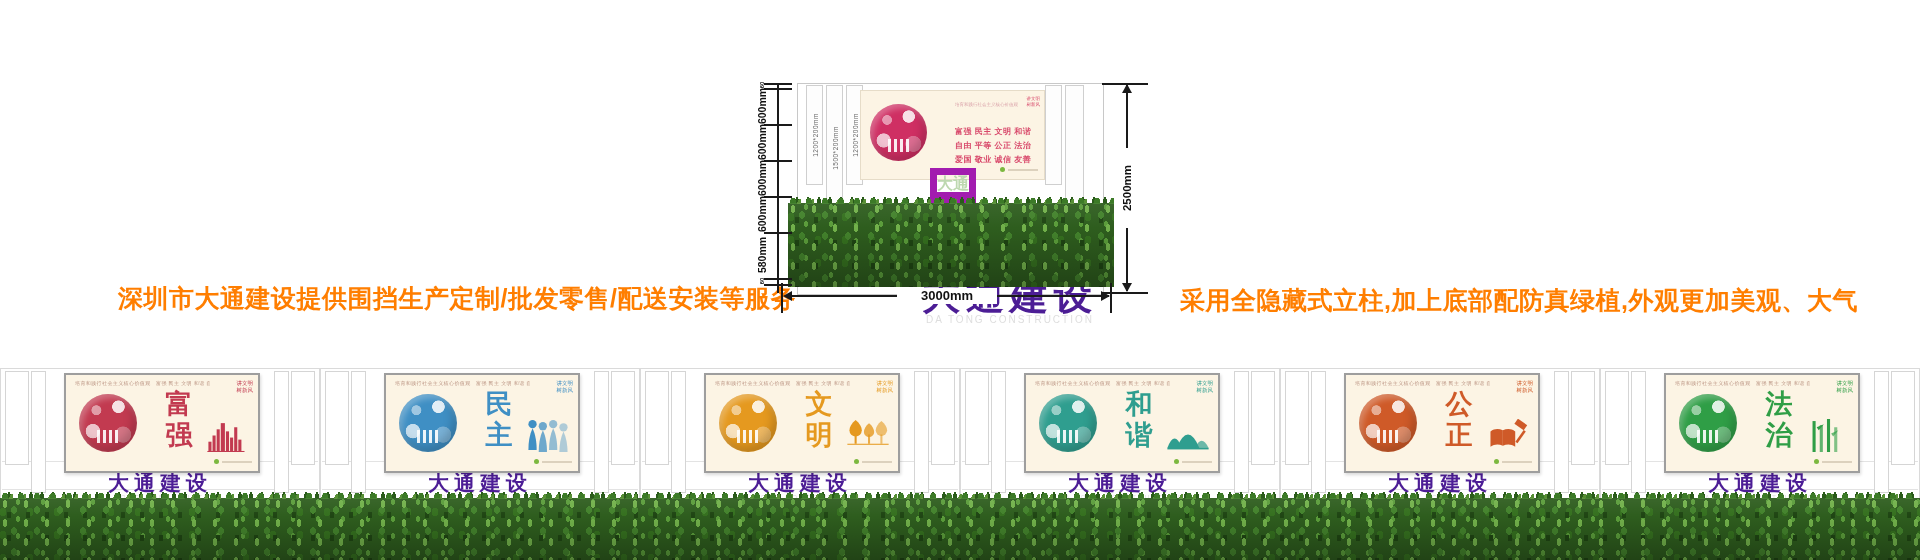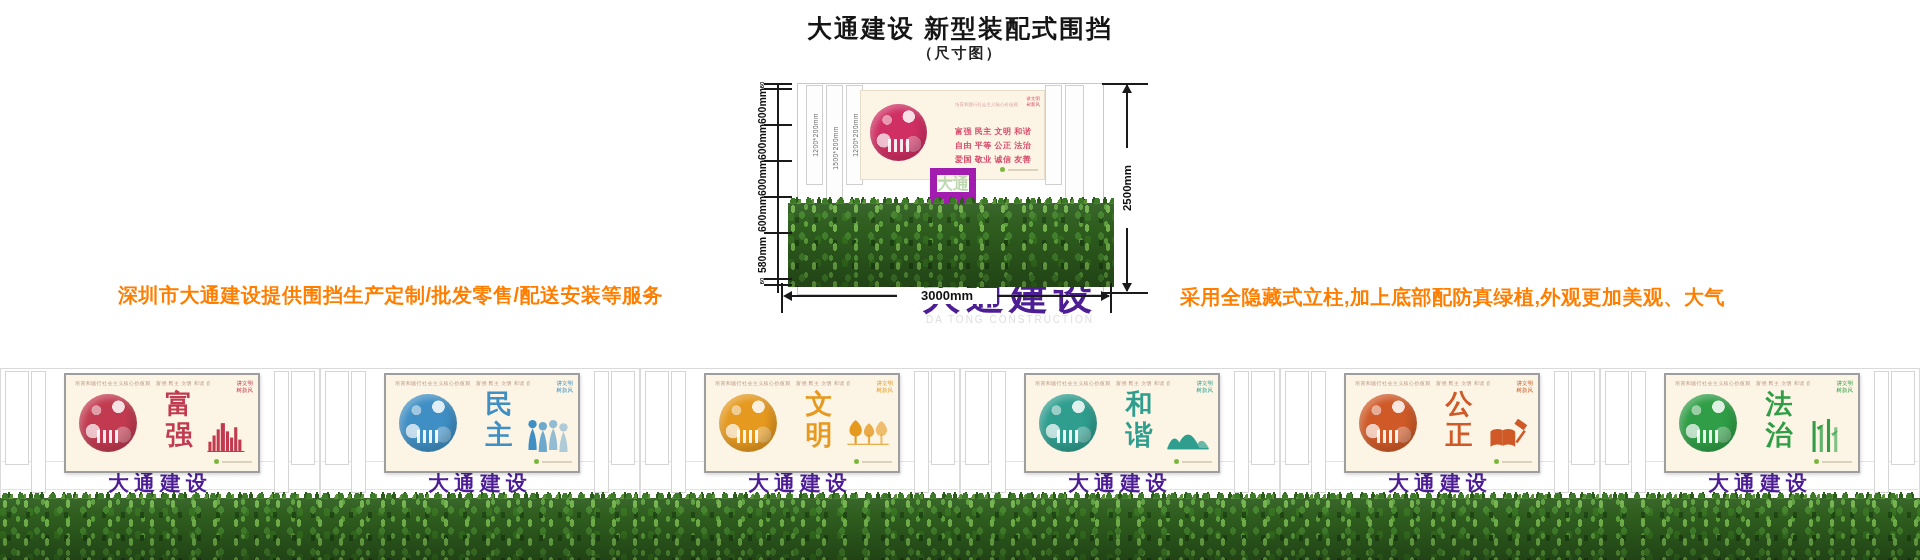--- a/index.html
+++ b/index.html
@@ -8,21 +8,21 @@
 
   
   .title{position:absolute;left:0;right:0;top:12px;text-align:center;
          font-size:25px;font-weight:800;letter-spacing:2px;color:#151515;}
   .cap{position:absolute;left:0;right:0;text-align:center;font-size:15px;
        letter-spacing:2px;color:#222;font-weight:600;}
   .cap-dim{top:44px;}
   .cap-effect{top:337px;z-index:3;}
 
   
-  .note{position:absolute;font-size:20px;font-weight:700;color:#ff7e00;letter-spacing:.5px;}
+  .note{position:absolute;font-size:25px;font-weight:700;color:#ff7e00;letter-spacing:.5px;}
   .note-left{left:118px;top:282px;}
   .note-right{left:1180px;top:284px;}
 
   
   .z-dim{z-index:3;}
   .wall{position:absolute;left:797px;top:83px;width:305px;height:210px;
         background:#fff;border:1px solid #c8c8c8;}
   .colbar{position:absolute;background:#fdfdfd;border:1px solid #cfcfcf;}
   .colbar>span{position:absolute;left:50%;top:50%;
         transform:translate(-50%,-50%) rotate(-90deg);font-size:6.5px;color:#666;
@@ -135,22 +135,20 @@
   .ep-word span{display:block;font-size:27px;line-height:31px;font-weight:800;
         color:var(--accent);}
   .ep-motif{position:absolute;left:141px;top:44px;width:42px;height:33px;color:var(--accent);}
   .ep-motif svg{width:100%;height:100%;}
 </style>
 </head>
 <body>
 
 <div class="stage">
 
-  <div class="title">大通建设 新型装配式围挡</div>
-  <div class="cap cap-dim">（尺寸图）</div>
 
   <div class="note note-left">深圳市大通建设提供围挡生产定制/批发零售/配送安装等服务</div>
   <div class="note note-right">采用全隐藏式立柱,加上底部配防真绿植,外观更加美观、大气</div>
 
   <div class="wall"></div>
 
   <div class="colbar" style="left:806px;top:85px;width:15px;height:98px;">
     <span>1200*200mm</span>
     </div>
   <div class="colbar" style="left:826px;top:85px;width:15px;height:123px;">

